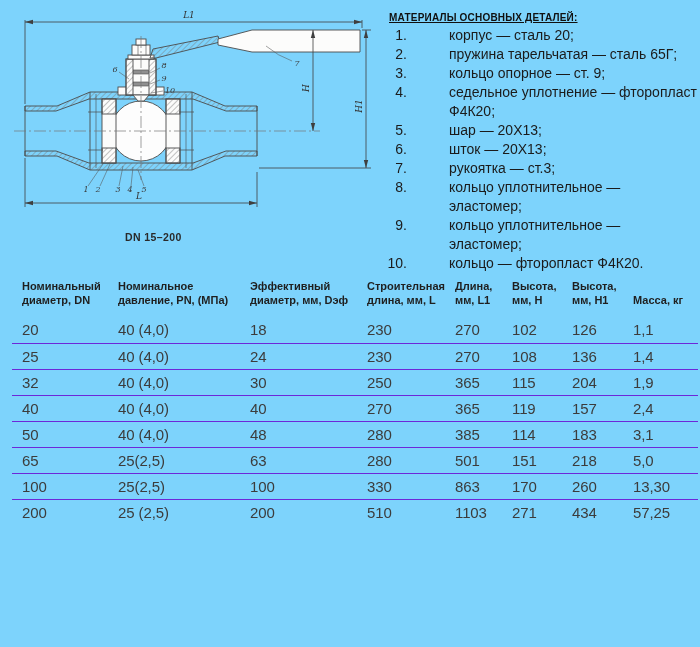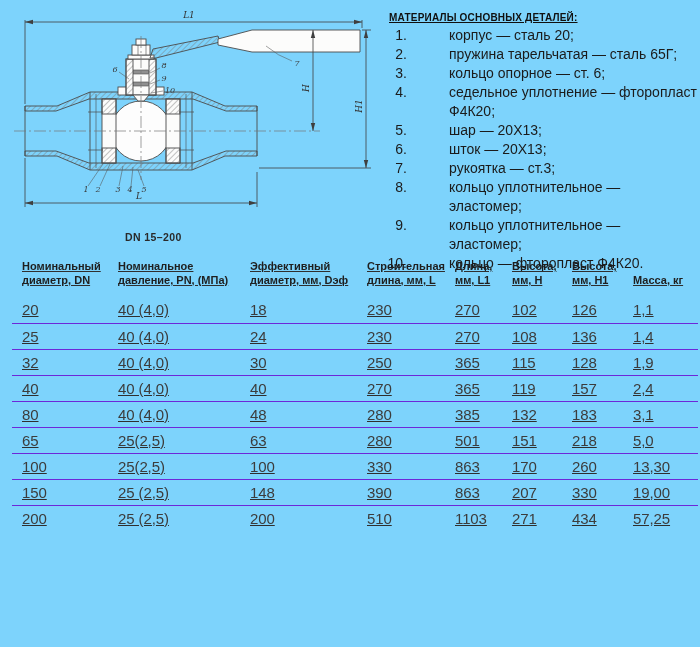--- a/index.html
+++ b/index.html
@@ -16,21 +16,21 @@
 
   
   .materials{position:absolute;left:383px;top:12px;width:314px;}
   .materials-title{font-size:10px;font-weight:bold;color:#101010;letter-spacing:.2px;margin:0 0 3px 6px;text-decoration:underline;}
   .materials-list{margin:0;padding:0;list-style:none;font-size:14px;line-height:19px;color:#1b1b1b;}
   .mitem{display:flex;}
   .mnum{flex:0 0 24px;text-align:right;padding-right:6px;}
   .mtxt{flex:1;margin-left:36px;}
 
   
-  .spec-table{position:absolute;left:12px;top:260px;width:686px;border-collapse:collapse;table-layout:fixed;text-decoration:underline;}
+  .spec-table{position:absolute;left:12px;top:280px;width:686px;border-collapse:collapse;table-layout:fixed;}
   .spec-table th{
     font-size:11px;font-weight:bold;text-align:left;color:#1f1f1f;
     line-height:13.5px;vertical-align:bottom;padding:0 4px 10px 10px;
   }
   .spec-table td{
     font-size:15px;color:#3c3c3c;height:26px;box-sizing:border-box;
     padding:0 2px 0 10px;vertical-align:middle;letter-spacing:-0.1px;
   }
   .spec-table tbody tr + tr{border-top:1px solid #6d28d9;}
 </style>
@@ -158,21 +158,21 @@
       <li class="mitem">
           <span class="mnum">1.</span>
           <span class="mtxt">корпус — сталь 20;</span>
         </li>
       <li class="mitem">
           <span class="mnum">2.</span>
           <span class="mtxt">пружина тарельчатая — сталь 65Г;</span>
         </li>
       <li class="mitem">
           <span class="mnum">3.</span>
-          <span class="mtxt">кольцо опорное — ст. 6;</span>
+          <span class="mtxt">кольцо опорное — ст. 9;</span>
         </li>
       <li class="mitem">
           <span class="mnum">4.</span>
           <span class="mtxt">седельное уплотнение — фторопласт Ф4К20;</span>
         </li>
       <li class="mitem">
           <span class="mnum">5.</span>
           <span class="mtxt">шар — 20Х13;</span>
         </li>
       <li class="mitem">
@@ -242,40 +242,40 @@
           <td>136</td>
           <td>1,4</td>
       </tr>
       <tr>
         <td>32</td>
           <td>40 (4,0)</td>
           <td>30</td>
           <td>250</td>
           <td>365</td>
           <td>115</td>
-          <td>128</td>
+          <td>204</td>
           <td>1,9</td>
       </tr>
       <tr>
         <td>40</td>
           <td>40 (4,0)</td>
           <td>40</td>
           <td>270</td>
           <td>365</td>
           <td>119</td>
           <td>157</td>
           <td>2,4</td>
       </tr>
       <tr>
-        <td>80</td>
+        <td>50</td>
           <td>40 (4,0)</td>
           <td>48</td>
           <td>280</td>
           <td>385</td>
-          <td>132</td>
+          <td>114</td>
           <td>183</td>
           <td>3,1</td>
       </tr>
       <tr>
         <td>65</td>
           <td>25(2,5)</td>
           <td>63</td>
           <td>280</td>
           <td>501</td>
           <td>151</td>
@@ -286,30 +286,20 @@
         <td>100</td>
           <td>25(2,5)</td>
           <td>100</td>
           <td>330</td>
           <td>863</td>
           <td>170</td>
           <td>260</td>
           <td>13,30</td>
       </tr>
       <tr>
-        <td>150</td>
-          <td>25 (2,5)</td>
-          <td>148</td>
-          <td>390</td>
-          <td>863</td>
-          <td>207</td>
-          <td>330</td>
-          <td>19,00</td>
-      </tr>
-      <tr>
         <td>200</td>
           <td>25 (2,5)</td>
           <td>200</td>
           <td>510</td>
           <td>1103</td>
           <td>271</td>
           <td>434</td>
           <td>57,25</td>
       </tr>
     </tbody>

